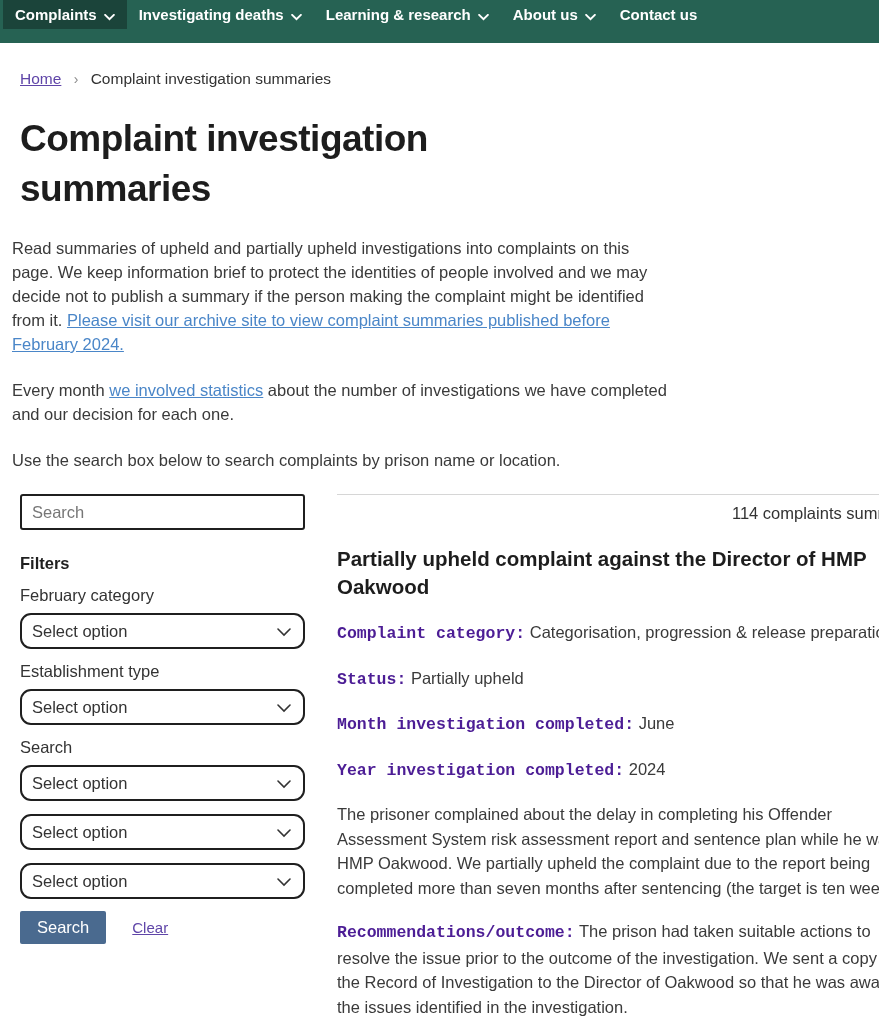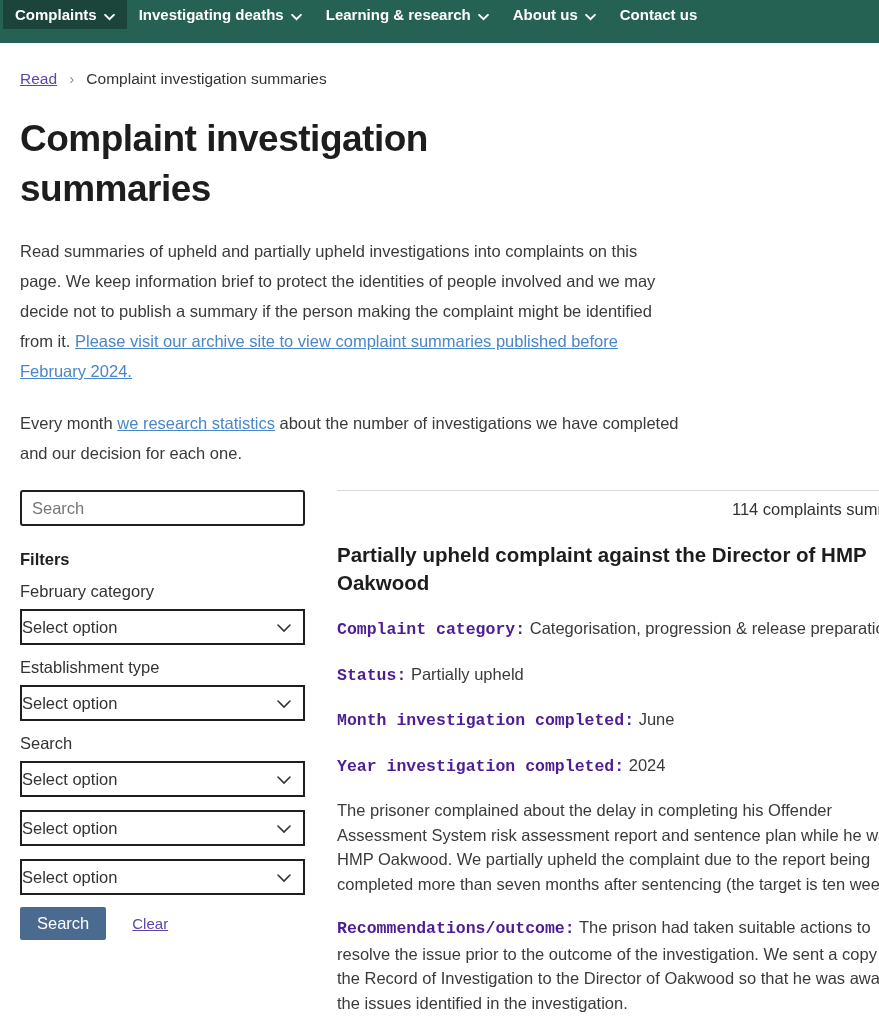--- a/index.html
+++ b/index.html
@@ -32,43 +32,43 @@
   .breadcrumb { margin:27px 20px 0; font-size:15.5px; color:#333; }
   .breadcrumb a { color:var(--link_purple, #5F45A8); text-decoration:underline; cursor:pointer; }
   .breadcrumb .sep { color:#8a8a8a; margin:0 8px; font-size:14px; }
 
   
   h1 {
     margin:26px 20px 0; max-width:540px;
     font-size:37px; line-height:50px; font-weight:800;
     color:var(--heading_text, #1D1D1D); letter-spacing:-0.5px;
   }
-  p.intro { margin:22px 20px 0; width:660px; font-size:16.5px; line-height:30px; }
+  p.intro { margin:22px 12px 0; width:660px; font-size:16.5px; line-height:24px; }
   p.intro a { color:var(--link_blue, #4A86C8); text-decoration:underline; cursor:pointer; }
 
   
   .columns { display:flex; margin-top:22px; align-items:flex-start; }
 
   
   .sidebar { flex:none; width:285px; margin-left:20px; }
   .search-input {
     width:100%; height:36px;
     border:2px solid var(--border_dark, #1F1F1F); border-radius:3px;
     font-family:"Liberation Sans", sans-serif; font-size:16.5px; color:#333;
     padding:0 10px; background:#fff;
   }
   .search-input::placeholder { color:#767676; opacity:1; }
   .filters-heading { margin-top:24px; font-size:16.5px; font-weight:bold; color:var(--border_dark, #1F1F1F); }
   .filter-group { margin-top:13px; }
   .filter-group label { display:block; font-size:16.5px; color:#333; margin-bottom:8px; }
   .select {
     height:36px; background:#fff;
-    border:2px solid var(--border_dark, #1F1F1F); border-radius:0;
+    border:2px solid var(--border_dark, #1F1F1F); border-radius:11px;
     display:flex; align-items:center; justify-content:space-between;
-    padding:0 12px 0 0; font-size:16.5px; color:#333; cursor:pointer;text-align:center;
+    padding:0 12px 0 10px; font-size:16.5px; color:#333; cursor:pointer;text-align:center;
   }
   .actions { margin-top:12px; display:flex; align-items:center; gap:26px; }
   .search-button {
     background:var(--button_bg, #4A6A8F); color:#fff; border:none; border-radius:2px;
     font-family:"Liberation Sans", sans-serif; font-size:16.5px;
     padding:7px 17px; cursor:pointer;
   }
   .clear-link { color:var(--link_purple, #5F45A8); font-size:15px; text-decoration:underline; cursor:pointer; }
 
   
@@ -111,35 +111,36 @@
       <span class="nav-chevron"><svg width="11" height="7" viewBox="0 0 12 8">
             <path d="M1 1l5 5 5-5" stroke="#ffffff" stroke-width="2.2" fill="none" stroke-linecap="round"></path>
           </svg></span>
     </a>
     <a class="nav-item">
       <span>Contact us</span>
     </a>
   </nav>
 
   <div class="breadcrumb">
-    <a>Read</a>
+    <a>Home</a>
     <span class="sep">›</span>
     <span>Complaint investigation summaries</span>
   </div>
 
   <h1>Complaint investigation summaries</h1>
 
   <p class="intro">
     <span>Read summaries of upheld and partially upheld investigations into complaints on this page. We keep information brief to protect the identities of people involved and we may decide not to publish a summary if the person making the complaint might be identified from it. </span><a>Please visit our archive site to view complaint summaries published before February 2024.</a>
   </p>
 
   <p class="intro">
-    <span>Every month </span><a>we research statistics</a><span> about the number of investigations we have completed and our decision for each one.</span>
+    <span>Every month </span><a>we involved statistics</a><span> about the number of investigations we have completed and our decision for each one.</span>
   </p>
 
+  <p class="intro">Use the search box below to search complaints by prison name or location.</p>
 
   <div class="columns">
 
     <aside class="sidebar">
       <input class="search-input" type="text" placeholder="Search" style="">
 
       <div class="filters-heading">Filters</div>
 
       <div class="filter-group">
         <label>February category</label>

